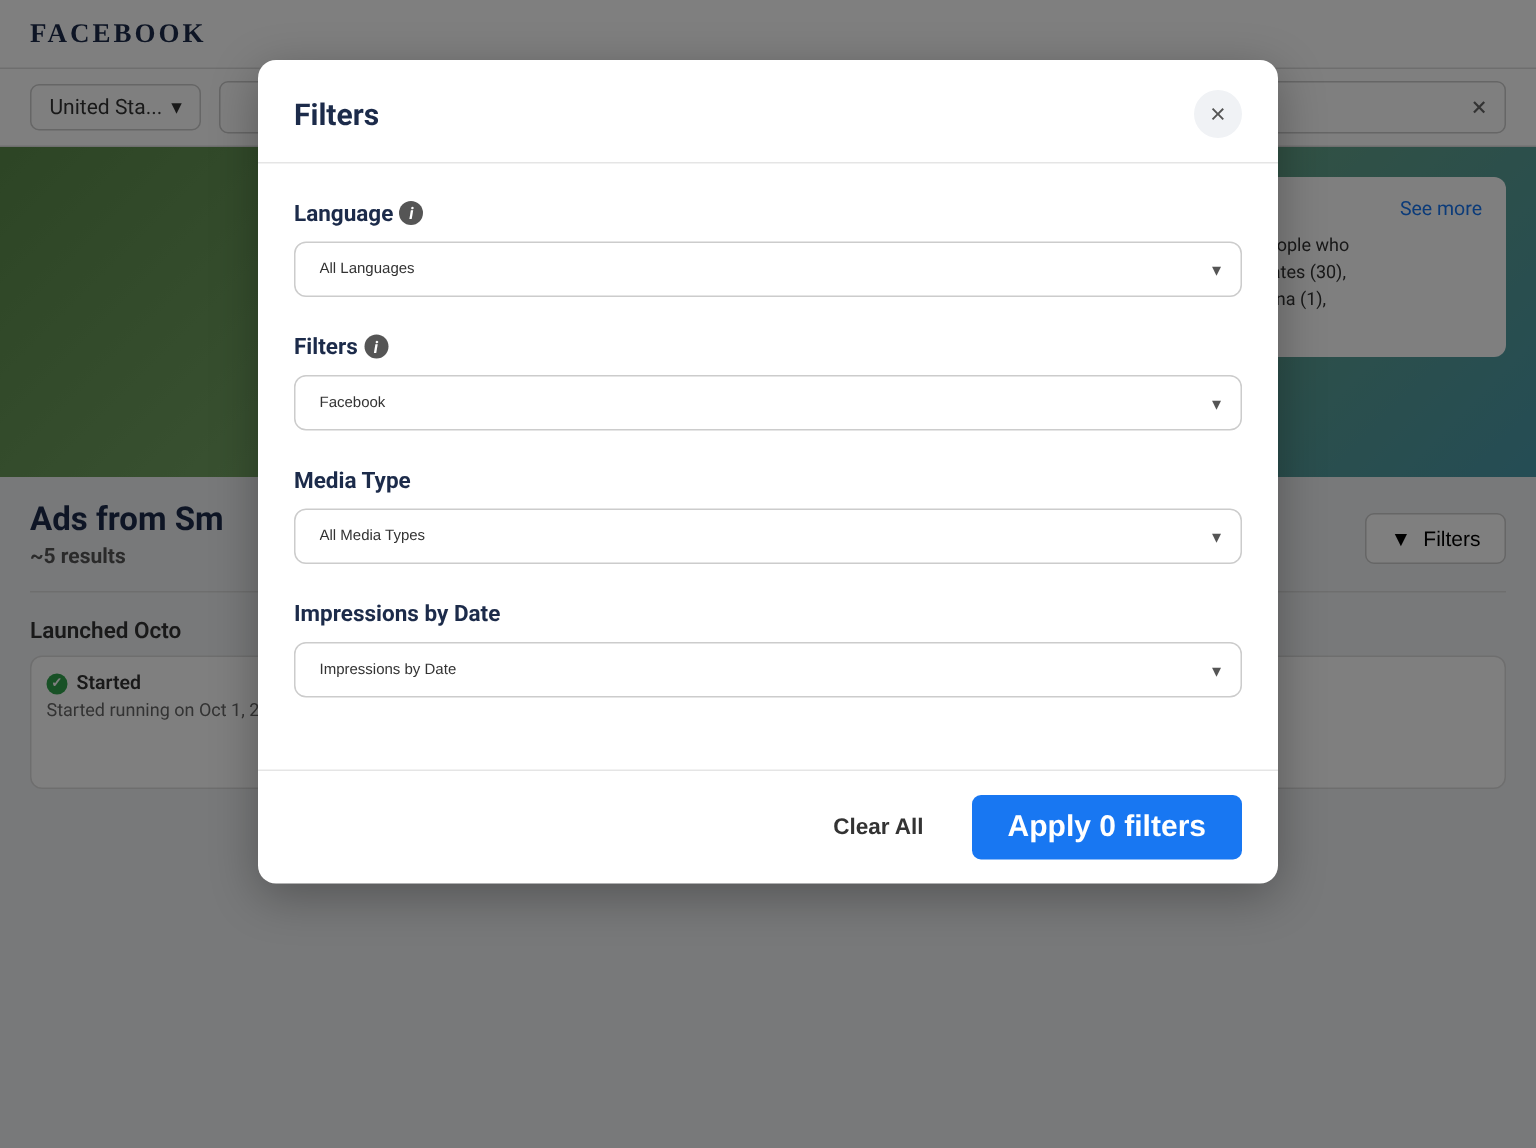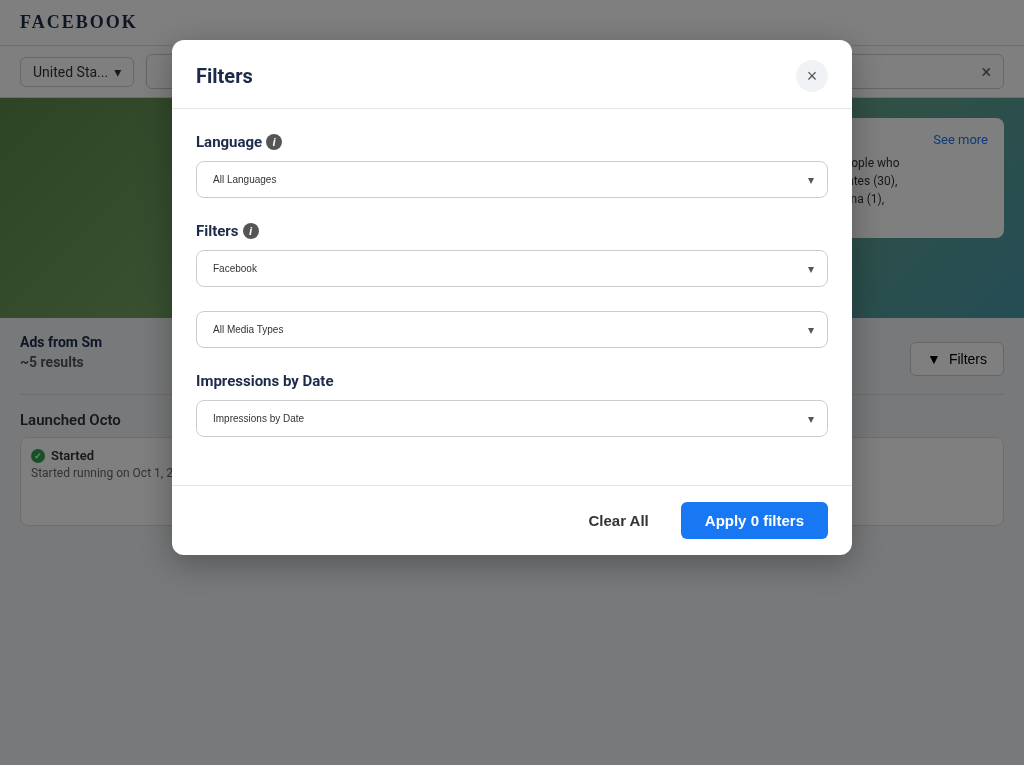--- a/index.html
+++ b/index.html
@@ -73,21 +73,21 @@
       display: block;
       margin-bottom: 6px;
       text-align: right;
     }
 
     .content-area {
       padding: 16px 20px;
     }
 
     .ads-title {
-      font-size: 14px;
+      font-size: 22px;
       font-weight: 700;
       color: #1c2b4a;
     }
 
     .results-count {
       font-size: 14px;
       color: #555;
       margin-top: 4px;
       font-weight: bold;
     }
@@ -290,21 +290,21 @@
       cursor: pointer;
       border-radius: 6px;
     }
 
     .apply-btn {
       padding: 10px 24px;
       background: #1877f2;
       color: white;
       border: none;
       border-radius: 6px;
-      font-size: 15px;
+      font-size: 20px;
       font-weight: 700;
       cursor: pointer;
     }
 
     .ad-cards-row {
       display: flex;
       gap: 12px;
       margin-top: 8px;
     }
 
@@ -439,20 +439,23 @@
             <option>Instagram</option>
             <option>Messenger</option>
             <option>Audience Network</option>
             <option>All Platforms</option>
           </select>
           <span class="select-arrow">▾</span>
         </div>
       </div>
 
       <div class="filter-section">
+        <div class="filter-label">
+          <span>Media Type</span>
+        </div>
         <div class="select-wrapper">
           <select>
             <option>All Media Types</option>
             <option>Image</option>
             <option>Video</option>
             <option>Carousel</option>
             <option>Collection</option>
           </select>
           <span class="select-arrow">▾</span>
         </div>

